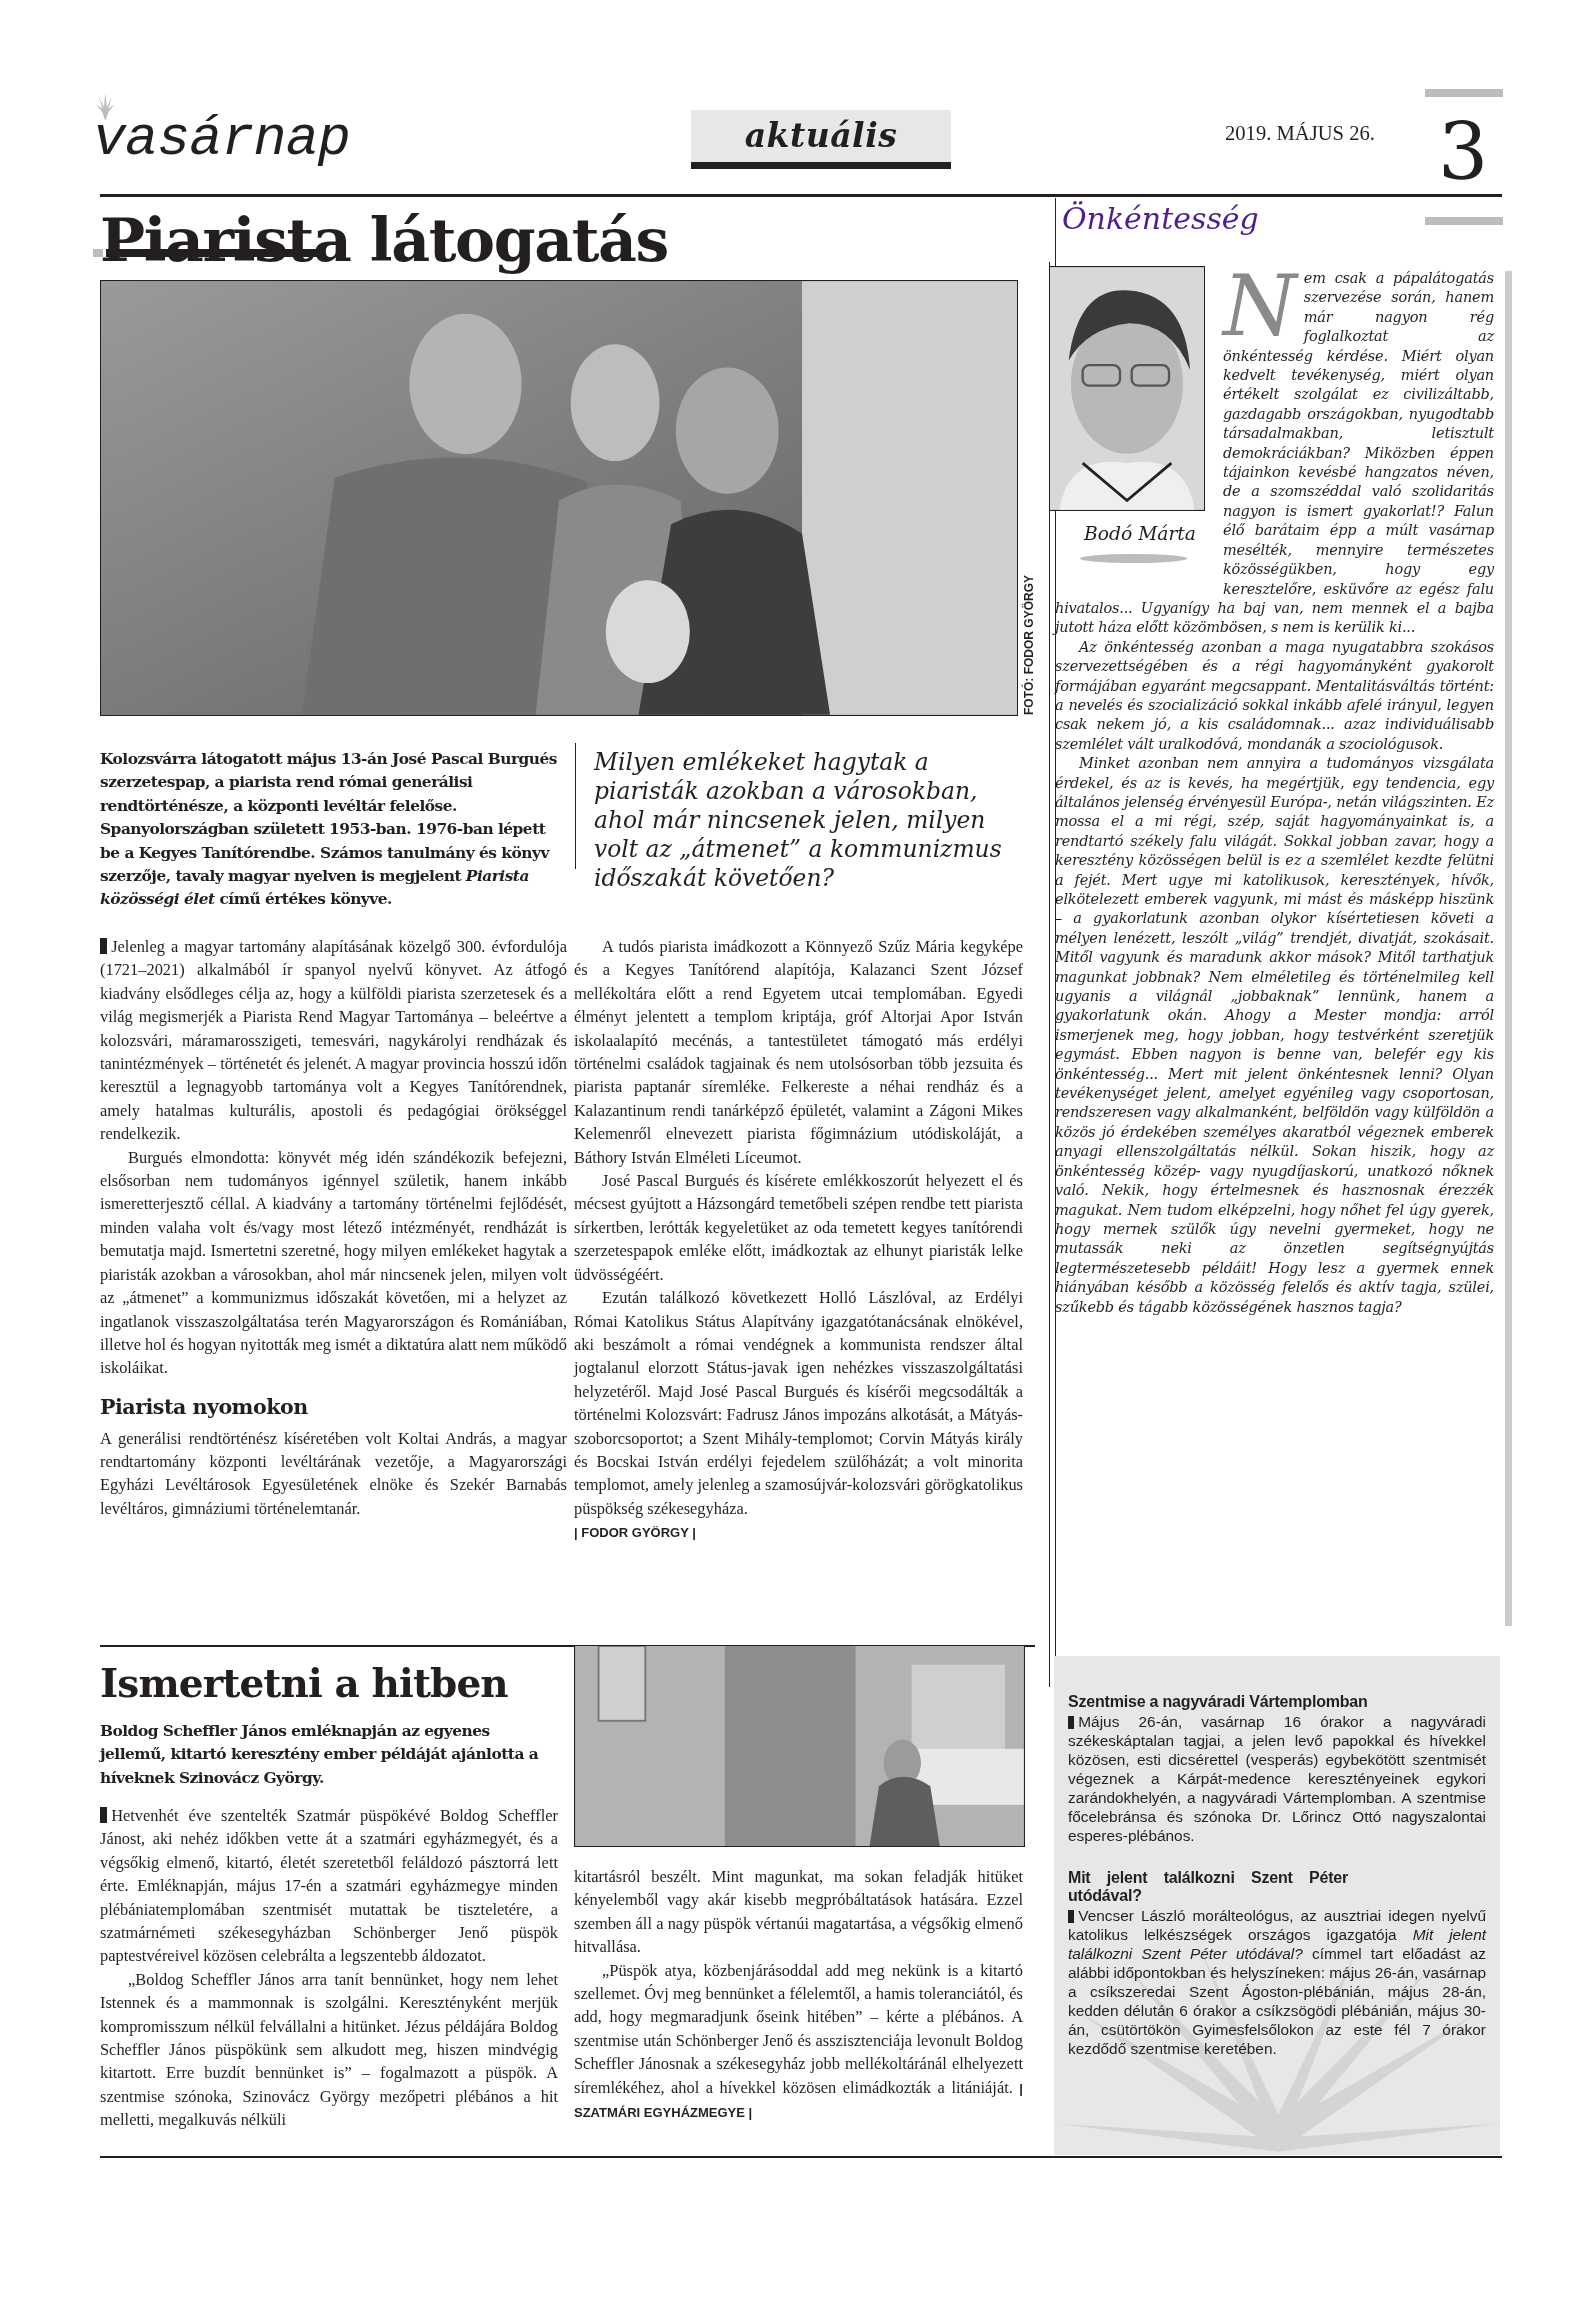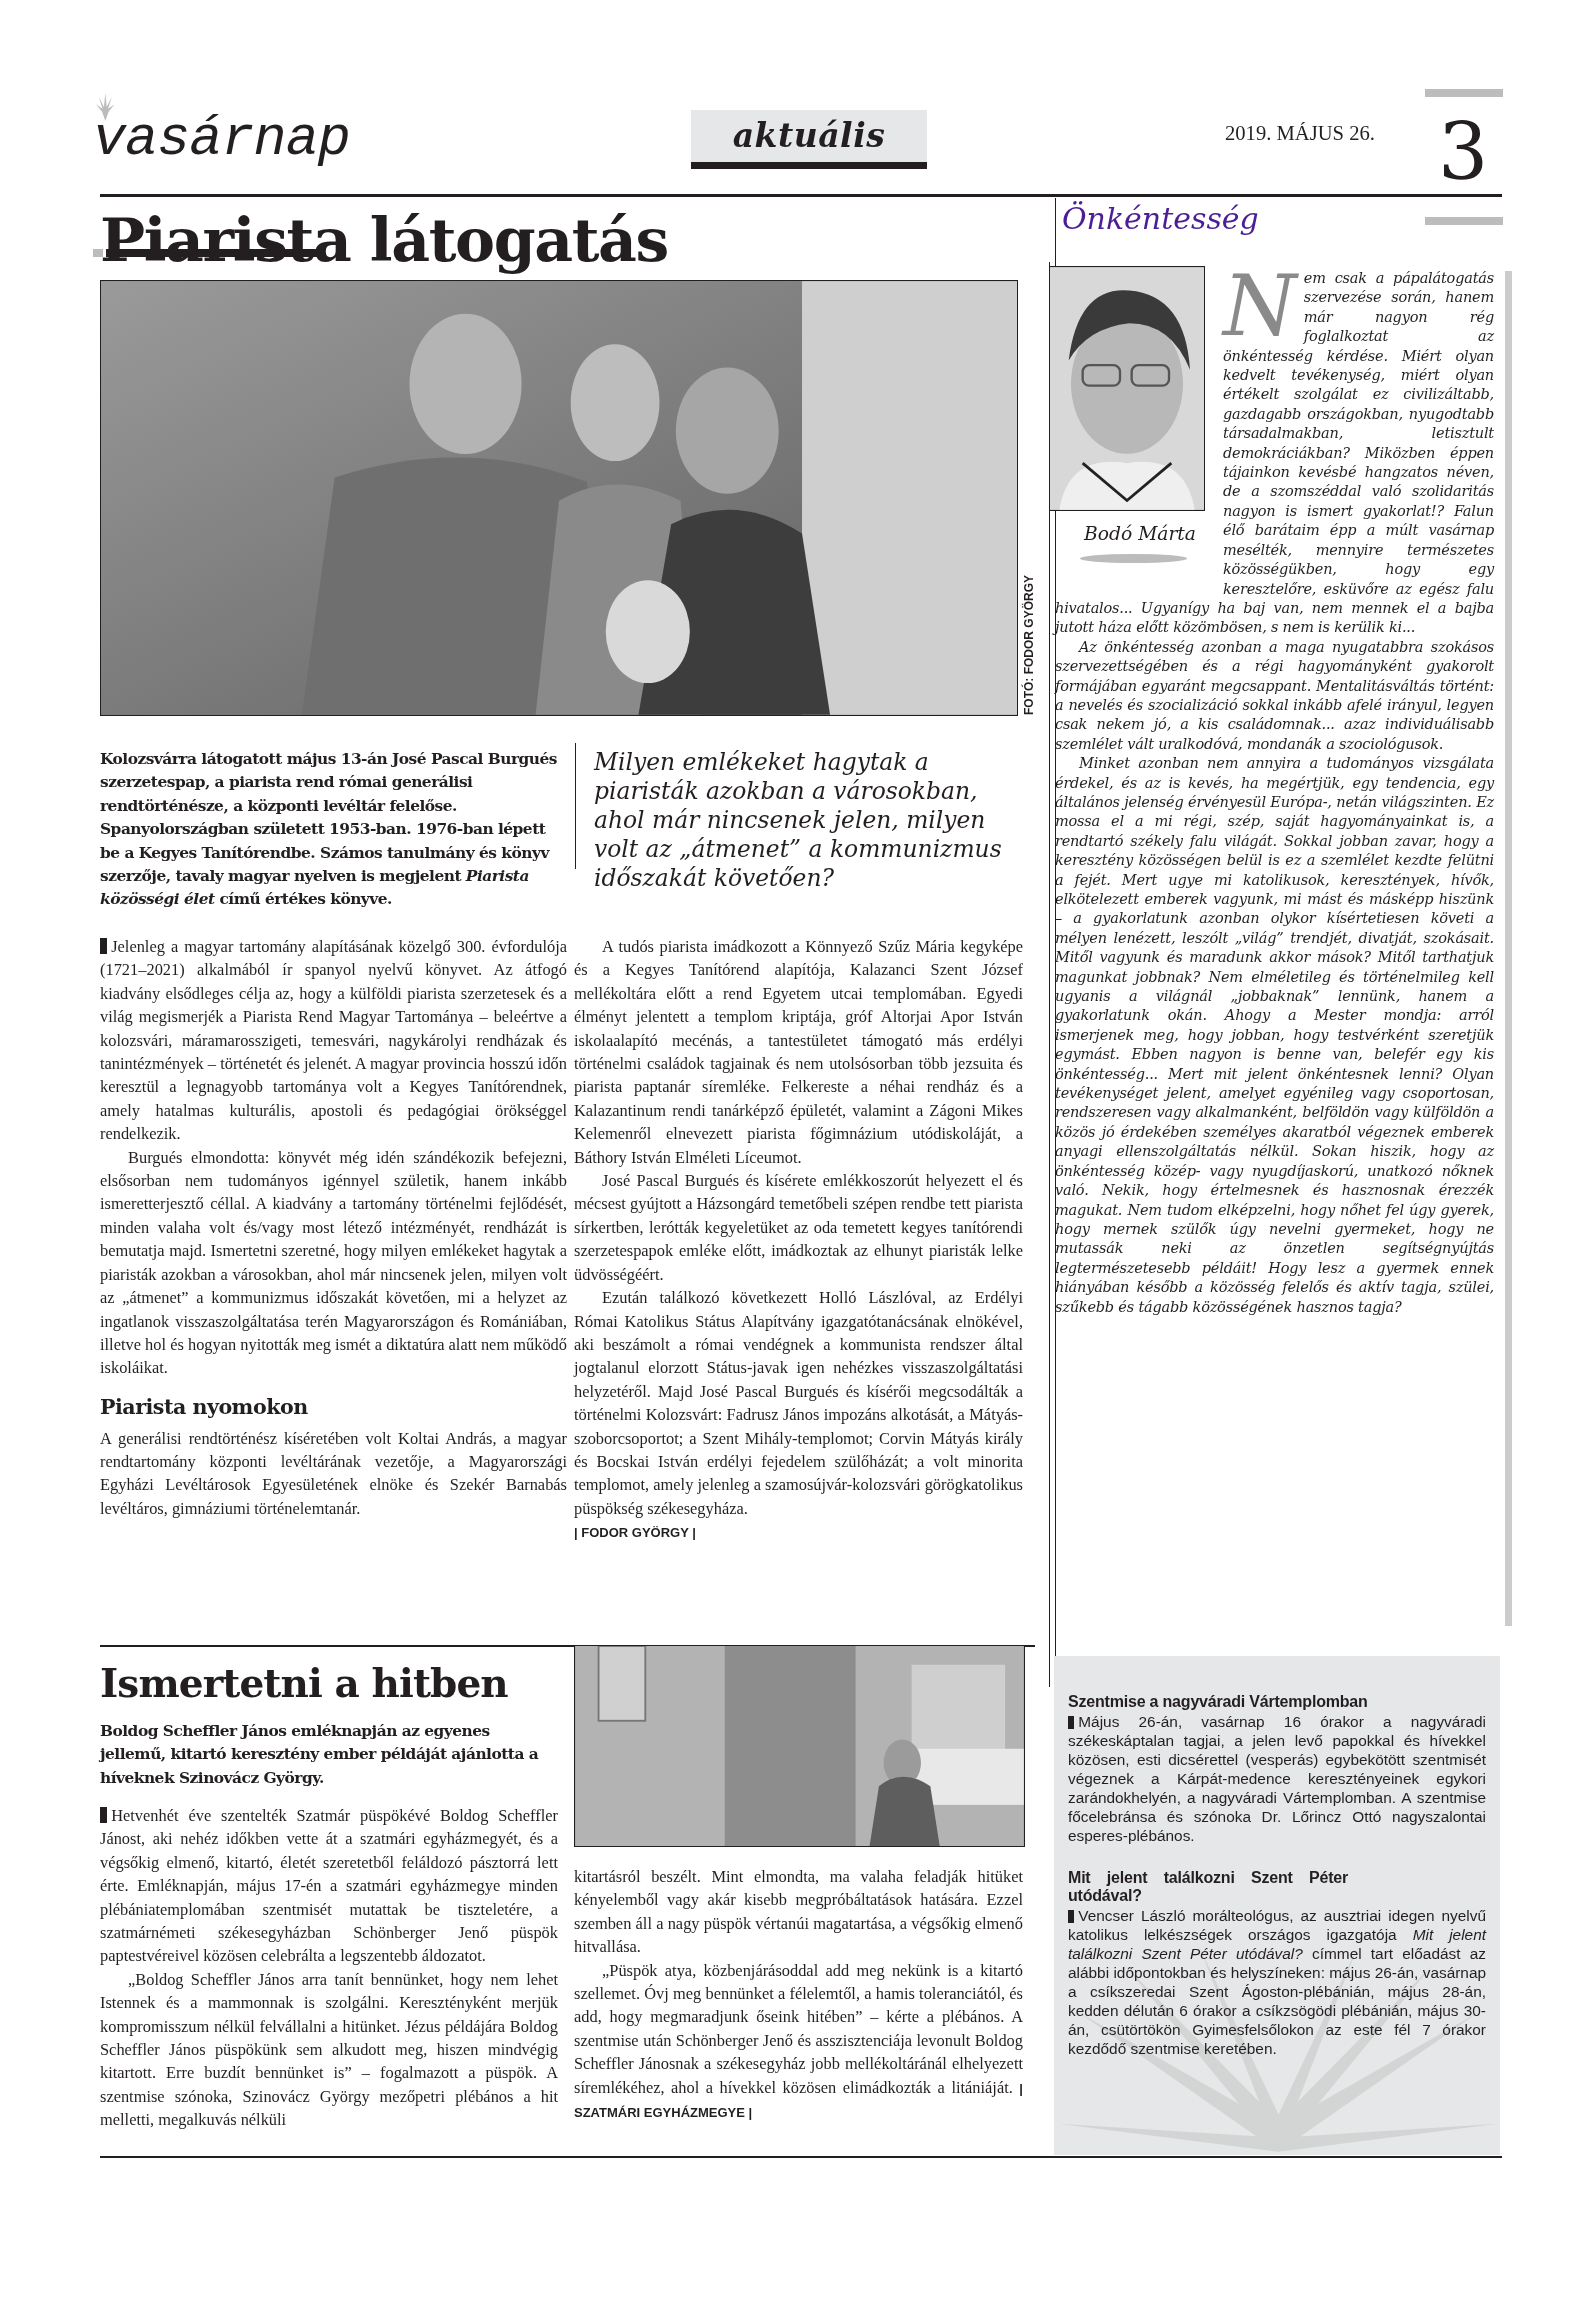--- a/index.html
+++ b/index.html
@@ -5,21 +5,21 @@
   html, body { margin:0; padding:0; background:#ffffff; }
   body { width:1595px; height:2319px; position:relative; overflow:hidden; color:#231f20; font-family:"DejaVu Serif", serif; }
   .abs { position:absolute; }
   
   .logo { left:93px; top:93px; width:262px; height:84px; }
   .logo-text { position:absolute; left:0; top:18.7px; font-family:Liberation Mono, monospace; font-style:italic; font-size:55px; letter-spacing:-0.9px; color:#231f20; line-height:1; }
   .logo-star { position:absolute; left:2.8px; top:0; width:18.7px; height:28px; }
   .logo-bar { position:absolute; left:0; top:156px; }
   .logo-bar .sq { position:absolute; left:0; top:0; width:10.3px; height:8.4px; background:#bcbcbc; }
   .logo-bar .ln { position:absolute; left:13px; top:0; width:215px; height:8.4px; background:#231f20; }
-  .section-tab { left:691px; top:110px; width:236px; height:52px; background:#e6e7e8; border-bottom:7.5px solid #231f20; text-align:center; }
+  .section-tab { left:691px; top:110px; width:260px; height:52px; background:#e6e7e8; border-bottom:7.5px solid #231f20; text-align:center; }
   .section-tab span { font-family:"DejaVu Serif", serif; font-style:italic; font-weight:bold; font-size:33px; line-height:52px; letter-spacing:0.5px; }
   .date { left:1225px; top:122px; font-family:"Liberation Serif", serif; font-size:20.6px; letter-spacing:0px; }
   .pagebox { left:1425px; top:89px; width:78px; height:140px; }
   .pagebox .bar { position:absolute; left:0; width:78px; height:7.5px; background:#bcbcbc; }
   .pagebox .num { position:absolute; left:13px; top:24px; font-family:"DejaVu Serif", serif; font-size:79px; font-weight:300; line-height:1; }
   .rule-top { left:100px; top:194px; width:1402px; height:3.3px; background:#231f20; }
   .vrule { background:#231f20; width:1.4px; }
   
   .h1 { font-family:"DejaVu Serif", serif; font-weight:bold; font-size:60px; letter-spacing:-1.4px; line-height:1; }
   .h-section { font-family:"DejaVu Serif", serif; font-style:italic; font-size:30px; font-weight:normal; color:#4c1d95; }
@@ -151,21 +151,21 @@
     <ellipse cx="700" cy="250" rx="40" ry="50" fill="#9b9b9b"></ellipse>
     <path d="M630 428 L650 300 Q700 260 760 300 L780 428 Z" fill="#5e5e5e"></path>
   </svg>
 </div>
 
 <div class="abs body-text" style="left:100px; top:1804px; width:458px;">
   <p class="first"><span class="marker"></span><span>Hetvenhét éve szentelték Szatmár püspökévé Boldog Scheffler Jánost, aki nehéz időkben vette át a szatmári egyházmegyét, és a végsőkig elmenő, kitartó, életét szeretetből feláldozó pásztorrá lett érte. Emléknapján, május 17-én a szatmári egyházmegye minden plébániatemplomában szentmisét mutattak be tiszteletére, a szatmárnémeti székesegyházban Schönberger Jenő püspök paptestvéreivel közösen celebrálta a legszentebb áldozatot.</span></p>
   <p>„Boldog Scheffler János arra tanít bennünket, hogy nem lehet Istennek és a mammonnak is szolgálni. Keresztényként merjük kompromisszum nélkül felvállalni a hitünket. Jézus példájára Boldog Scheffler János püspökünk sem alkudott meg, hiszen mindvégig kitartott. Erre buzdít bennünket is” – fogalmazott a püspök. A szentmise szónoka, Szinovácz György mezőpetri plébános a hit melletti, megalkuvás nélküli</p>
 </div>
 <div class="abs body-text" style="left:574px; top:1865px; width:449px;">
-  <p class="first">kitartásról beszélt. Mint elmondta, ma valaha feladják hitüket kényelemből vagy akár kisebb megpróbáltatások hatására. Ezzel szemben áll a nagy püspök vértanúi magatartása, a végsőkig elmenő hitvallása.</p>
+  <p class="first">kitartásról beszélt. Mint magunkat, ma sokan feladják hitüket kényelemből vagy akár kisebb megpróbáltatások hatására. Ezzel szemben áll a nagy püspök vértanúi magatartása, a végsőkig elmenő hitvallása.</p>
   <p><span>„Püspök atya, közbenjárásoddal add meg nekünk is a kitartó szellemet. Óvj meg bennünket a félelemtől, a hamis toleranciától, és add, hogy megmaradjunk őseink hitében” – kérte a plébános. A szentmise után Schönberger Jenő és asszisztenciája levonult Boldog Scheffler Jánosnak a székesegyház jobb mellékoltáránál elhelyezett síremlékéhez, ahol a hívekkel közösen elimádkozták a litániáját.</span> <span class="credit">| SZATMÁRI EGYHÁZMEGYE |</span></p>
 </div>
 <div class="abs" style="left:100px; top:2156px; width:1402px; height:2.3px; background:#231f20;"></div>
 
 <div class="abs sidebar" style="left:1054px; top:1656px; width:446px; height:499px; padding:0;">
   <svg style="position:absolute; left:4.7px; top:262px;" width="439" height="234" viewBox="0 0 940 500">
     <g fill="#c8c8c8" opacity="0.6">
       <path d="M470 500 L300 60 L470 420 L640 60 Z"></path>
       <path d="M470 500 L40 200 L460 440 Z"></path>
       <path d="M470 500 L900 200 L480 440 Z"></path>

